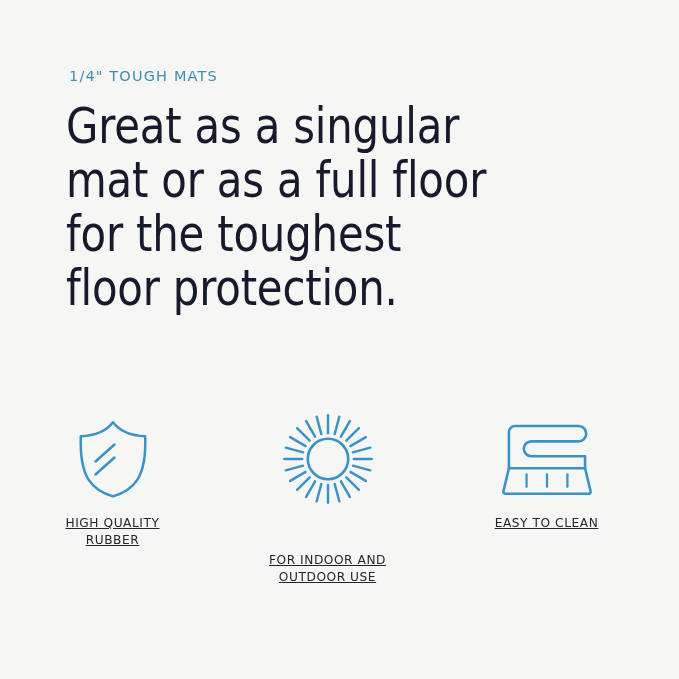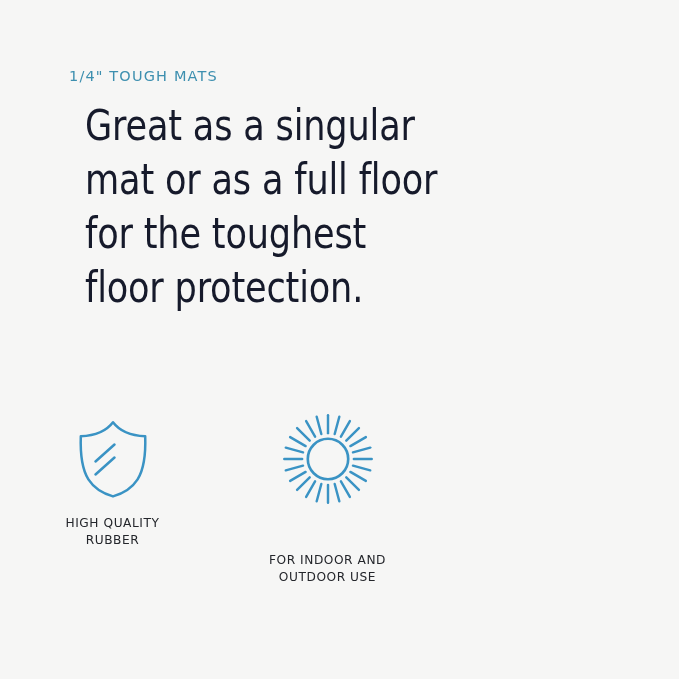--- a/index.html
+++ b/index.html
@@ -35,26 +35,25 @@
     white-space: nowrap;
   }
 
   
   .headline {
     position: absolute;
     left: 66px;
     top: 99px;
     width: 540px;
     font-family: "DejaVu Sans Condensed", "DejaVu Sans", sans-serif;
-    font-size: 42px;
+    font-size: 50px;
     line-height: 54px;
     font-weight: 300;
     color: #161a2b;
     letter-spacing: -0.2px;
-    margin-left: 19px;
     -webkit-font-smoothing: antialiased;
   }
   .headline .hl-line {
     display: block;
     white-space: nowrap;
     transform: scaleX(0.93);
     transform-origin: left center;
   }
 
   
@@ -88,20 +87,21 @@
   .caption {
     margin-top: 2px;
     text-align: center;
     font-family: "DejaVu Sans", sans-serif;
     font-size: 12.2px;
     line-height: 17px;
     letter-spacing: 0.55px;
     font-weight: 400;
     color: #24262b;
     white-space: pre-line;
+    text-decoration: underline;
   }
 </style>
 </head>
 <body>
 
 <div class="page">
 
   <div class="eyebrow">1/4" TOUGH MATS</div>
 
   <div class="headline">
@@ -154,15 +154,30 @@
             <line x1="50" y1="3.5" x2="50" y2="22.5" transform="rotate(315 50 50)"></line>
             <line x1="50" y1="3.5" x2="50" y2="22.5" transform="rotate(330 50 50)"></line>
             <line x1="50" y1="3.5" x2="50" y2="22.5" transform="rotate(345 50 50)"></line>
           </g>
         </svg>
       </div>
       <div class="caption">FOR INDOOR AND
 OUTDOOR USE</div>
     </div>
 
+    <div class="feature feature-3">
+      <div class="icon-wrap">
+        <svg width="94" height="78" viewBox="0 0 100 84" fill="none" xmlns="http://www.w3.org/2000/svg" aria-hidden="true">
+
+          <path d="M9 52 L9 13 A 6.5 6.5 0 0 1 15.5 6.5 L84 6.5 A 6.5 6.5 0 0 1 84 23 L33 23 A 6.5 6.5 0 0 0 33 39 L91 39 L91 52" stroke="#3a93c4" stroke-width="2.8" stroke-linecap="round" stroke-linejoin="round" fill="none"></path>
+
+          <path d="M9 52 L91 52 L97 77 A 2.5 2.5 0 0 1 94.5 79.5 L5.5 79.5 A 2.5 2.5 0 0 1 3 77 Z" stroke="#3a93c4" stroke-width="2.8" stroke-linejoin="round" fill="none"></path>
+
+          <line x1="28" y1="58.5" x2="28" y2="72" stroke="#3a93c4" stroke-width="2.4" stroke-linecap="round"></line>
+          <line x1="50" y1="58.5" x2="50" y2="72" stroke="#3a93c4" stroke-width="2.4" stroke-linecap="round"></line>
+          <line x1="72" y1="58.5" x2="72" y2="72" stroke="#3a93c4" stroke-width="2.4" stroke-linecap="round"></line>
+        </svg>
+      </div>
+      <div class="caption">EASY TO CLEAN</div>
+    </div>
 
   </div>
 </div>
 
 </body></html>

